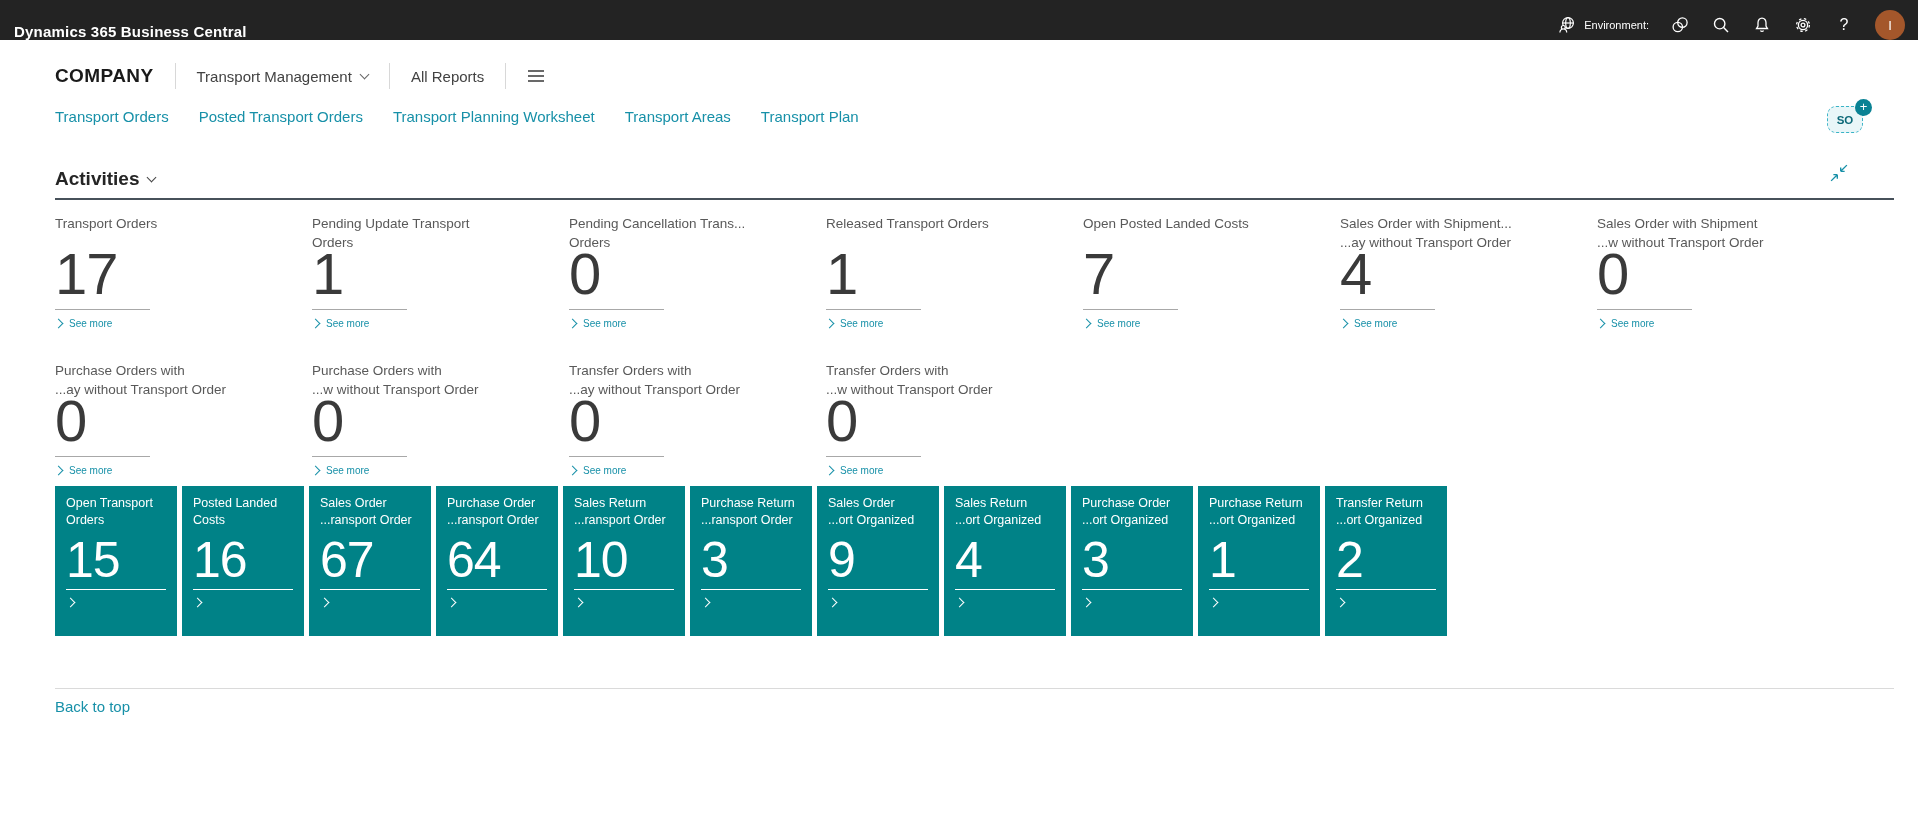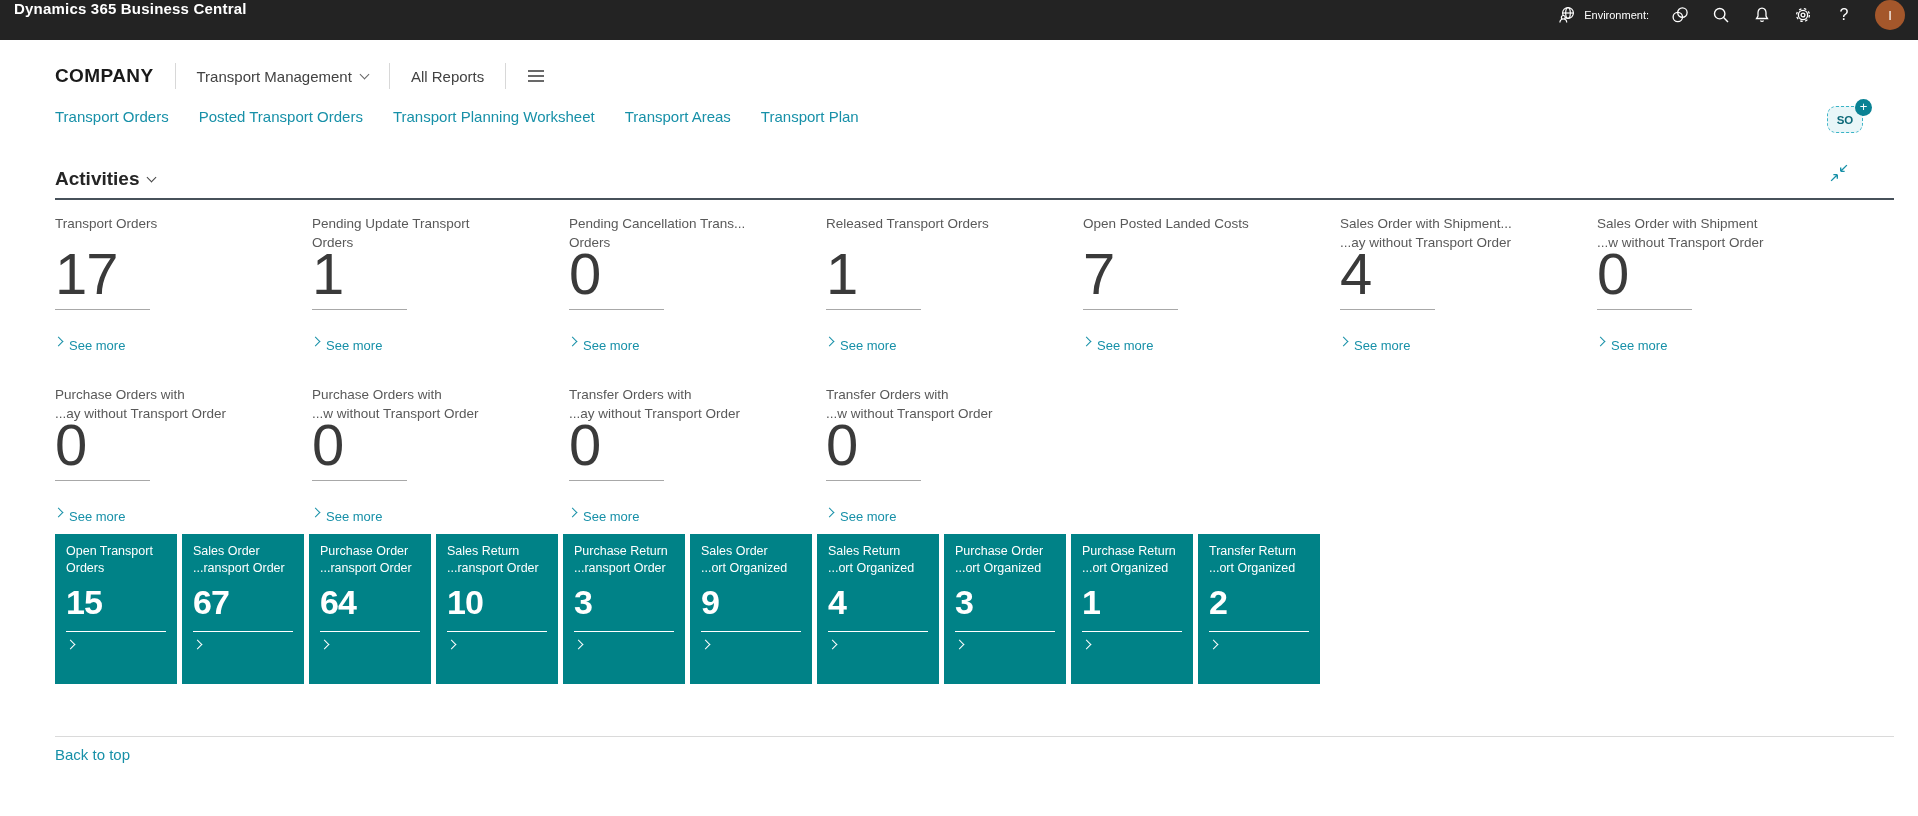--- a/index.html
+++ b/index.html
@@ -10,21 +10,21 @@
   }
   *{box-sizing:border-box;}
   html,body{margin:0;padding:0;}
   body{
     width:1918px;height:816px;overflow:hidden;background:#fff;
     font-family:"Liberation Sans","DejaVu Sans",sans-serif;color:#333;
   }
   
   .topbar{
     height:40px;background:var(--topbar-bg);color:#fff;
-    display:flex;align-items:flex-start;justify-content:space-between;
+    display:flex;align-items:flex-end;justify-content:space-between;
     padding:0 13px 0 14px;
   }
   .topbar-title{font-size:15px;font-weight:700;letter-spacing:.2px;cursor:pointer;}
   .topbar-right{display:flex;align-items:center;gap:21px;}
   .env-group{display:flex;align-items:center;gap:7px;}
   .env-label{font-size:11px;color:#fff;}
   .tb-icon{display:flex;align-items:center;justify-content:center;width:20px;height:20px;cursor:pointer;}
   .tb-icon svg{display:block;}
   .qmark{font-size:16px;font-weight:400;color:#fff;cursor:pointer;line-height:20px;}
   .avatar{
@@ -66,38 +66,38 @@
     font-size:19px;font-weight:600;color:#252525;
   }
   .activities-head .chev-d{border-color:#444;}
   .act-rule{margin-top:6px;border:none;border-top:2px solid #47515a;width:100%;}
   .cue-grid{margin-top:14px;display:flex;flex-wrap:wrap;row-gap:32px;width:1805px;}
   .cue{width:257px;padding-right:24px;cursor:pointer;}
   .cue-label{font-size:13.5px;line-height:19px;height:38px;color:#595959;}
   .cue-value{font-size:58px;font-weight:300;line-height:52px;margin-top:-4px;color:#3a3a3a;letter-spacing:-1px;}
   .cue-rule{width:95px;border-bottom:1px solid #a8a8a8;margin-top:9px;}
   .see-more{
-    margin-top:28px;display:flex;align-items:flex-start;font-size:13px;color:var(--accent);
+    margin-top:8px;display:flex;align-items:center;font-size:10px;color:var(--accent);
     text-decoration:none;cursor:pointer;
   }
   .chev-r{
     display:inline-block;width:7px;height:7px;
     border-top:1.6px solid currentColor;border-right:1.6px solid currentColor;
     transform:rotate(45deg);
   }
   .see-more .chev-r{margin-right:7px;}
   
   .ongoing-head{margin-top:48px;font-size:13.5px;font-weight:700;color:#1a1a1a;}
   .tile-row{margin-top:10px;display:flex;gap:5px;}
   .tile{
     width:122px;height:150px;background:var(--tile-bg);color:#fff;
     padding:9px 11px;cursor:pointer;display:flex;flex-direction:column;
   }
   .t-label{font-size:12.5px;line-height:16.5px;height:33px;}
-  .t-value{font-size:34px;font-weight:700;line-height:50px;margin-top:1px;letter-spacing:-1px;}
+  .t-value{font-size:50px;font-weight:400;line-height:50px;margin-top:7px;letter-spacing:-1px;}
   .t-rule{border-bottom:1px solid #fff;width:100%;margin-top:4px;}
   .t-chev{margin-top:9px;margin-left:1px;color:#fff;}
   
   .foot-rule{margin-top:52px;border:none;border-top:1px solid #dadada;width:100%;}
   .back-top{display:inline-block;margin-top:1px;font-size:15px;color:var(--accent);text-decoration:none;cursor:pointer;}
 </style>
 </head>
 <body>
 
 <header class="topbar">
@@ -350,20 +350,29 @@
     <div class="tile">
       <div class="t-label">
           <div>Open Transport</div>
           <div>Orders</div>
         </div>
       <div class="t-value">15</div>
       <div class="t-rule"></div>
       <span class="chev-r t-chev"></span>
     </div>
 
+    <div class="tile">
+      <div class="t-label">
+          <div>Posted Landed</div>
+          <div>Costs</div>
+        </div>
+      <div class="t-value">16</div>
+      <div class="t-rule"></div>
+      <span class="chev-r t-chev"></span>
+    </div>
 
     <div class="tile">
       <div class="t-label">
           <div>Sales Order</div>
           <div>...ransport Order</div>
         </div>
       <div class="t-value">67</div>
       <div class="t-rule"></div>
       <span class="chev-r t-chev"></span>
     </div>

